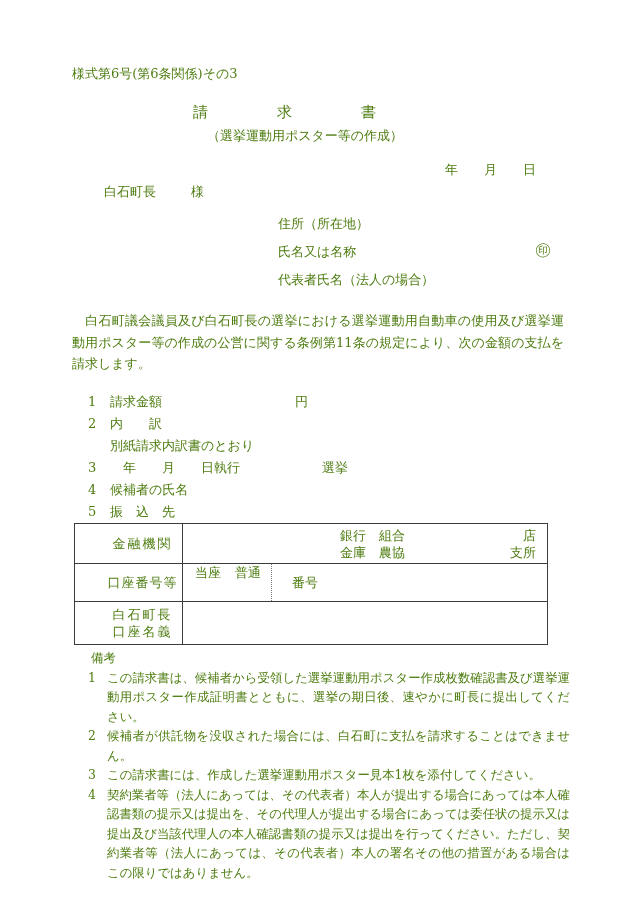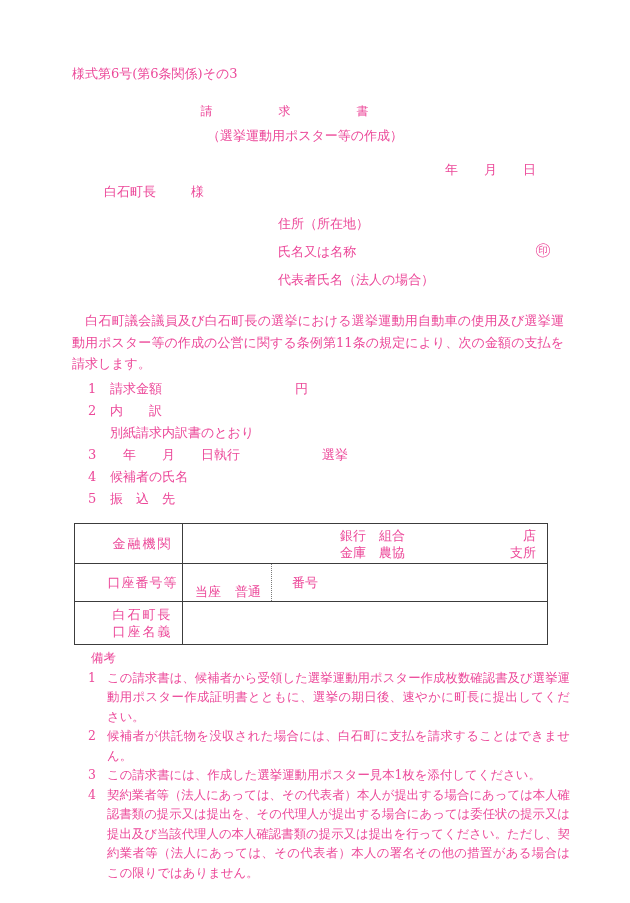--- a/index.html
+++ b/index.html
@@ -1,53 +1,53 @@
 <!DOCTYPE html>
 <html><head>
 <meta charset="utf-8">
 <style>
   * { margin:0; padding:0; box-sizing:border-box; }
   html,body { background:#ffffff; }
   .page {
     position:relative;
     width:630px; height:903px;
     background:#ffffff;
-    color:#ec4899;
+    color:#4d7c0f;
     font-family:"DejaVu Serif","Liberation Serif",serif;
     font-size:13px;
     overflow:hidden;
     padding-left:16px;
   }
   .abs { position:absolute; }
 
   .form-number { left:72px; top:65px; }
 
   .doc-title {
     left:0; top:103px; width:576px;
     text-align:center; letter-spacing:27px; padding-left:20px;
-    font-size:12px;
+    font-size:15px;
   }
   .doc-subtitle { left:0; top:127px; width:610px; text-align:center; }
 
   .date-line { left:445px; top:161px; }
 
   .addressee-line { left:104px; top:183px; display:flex; }
   .addressee-line .honorific { margin-left:35px; }
 
   .applicant { left:278px; top:215px; width:273px; }
   .app-line { height:28px; display:flex; align-items:flex-start; }
   .app-line.name { justify-content:space-between; }
   .seal { font-size:16px; line-height:14px; }
 
   .body-paragraph {
     left:72px; top:310px; width:492px;
     line-height:21.5px; text-align:justify;
   }
 
-  .items { left:88px; top:382px; width:480px; }
+  .items { left:88px; top:395px; width:480px; }
   .item { margin-bottom:9px; line-height:13px; white-space:nowrap; }
   .item .no { display:inline-block; width:22px; }
   .item .unit { margin-left:133px; }
   .item .suffix { margin-left:82px; }
   .item.note { padding-left:22px; }
 
   .btable { left:74px; top:523px; width:474px; border:1px solid #3c3c3c; }
   .brow { display:flex; }
   .brow + .brow { border-top:1px solid #3c3c3c; }
   .blabel {
@@ -60,21 +60,21 @@
   .ls2 { letter-spacing:2px; }
   .ls1 { letter-spacing:1px; }
   .bcell { flex:1; display:flex; align-items:center; }
   .row-fi   { height:39px; }
   .row-acct { height:38px; }
   .row-furi { height:43px; }
   .bank-options { margin-left:157px; line-height:17px; }
   .bank-branch  { margin-left:auto; padding-right:11px; text-align:right; line-height:17px; }
   .acct-type {
     width:89px; height:100%; flex:none;
-    display:flex; align-items:flex-end; gap:14px; padding-left:12px;
+    display:flex; align-items:flex-start; gap:14px; padding-left:12px;
     border-right:1px dotted #7a7a7a;
   }
   .acct-number-label { margin-left:20px; }
 
   .remarks { left:88px; top:648px; width:482px; font-size:12.4px; line-height:19.5px; }
   .remarks-header { padding-left:3px; }
   .remark { display:flex; }
   .remark .rno { width:19px; flex:none; }
   .remark .rtext { flex:1; text-align:justify; }
 </style>

